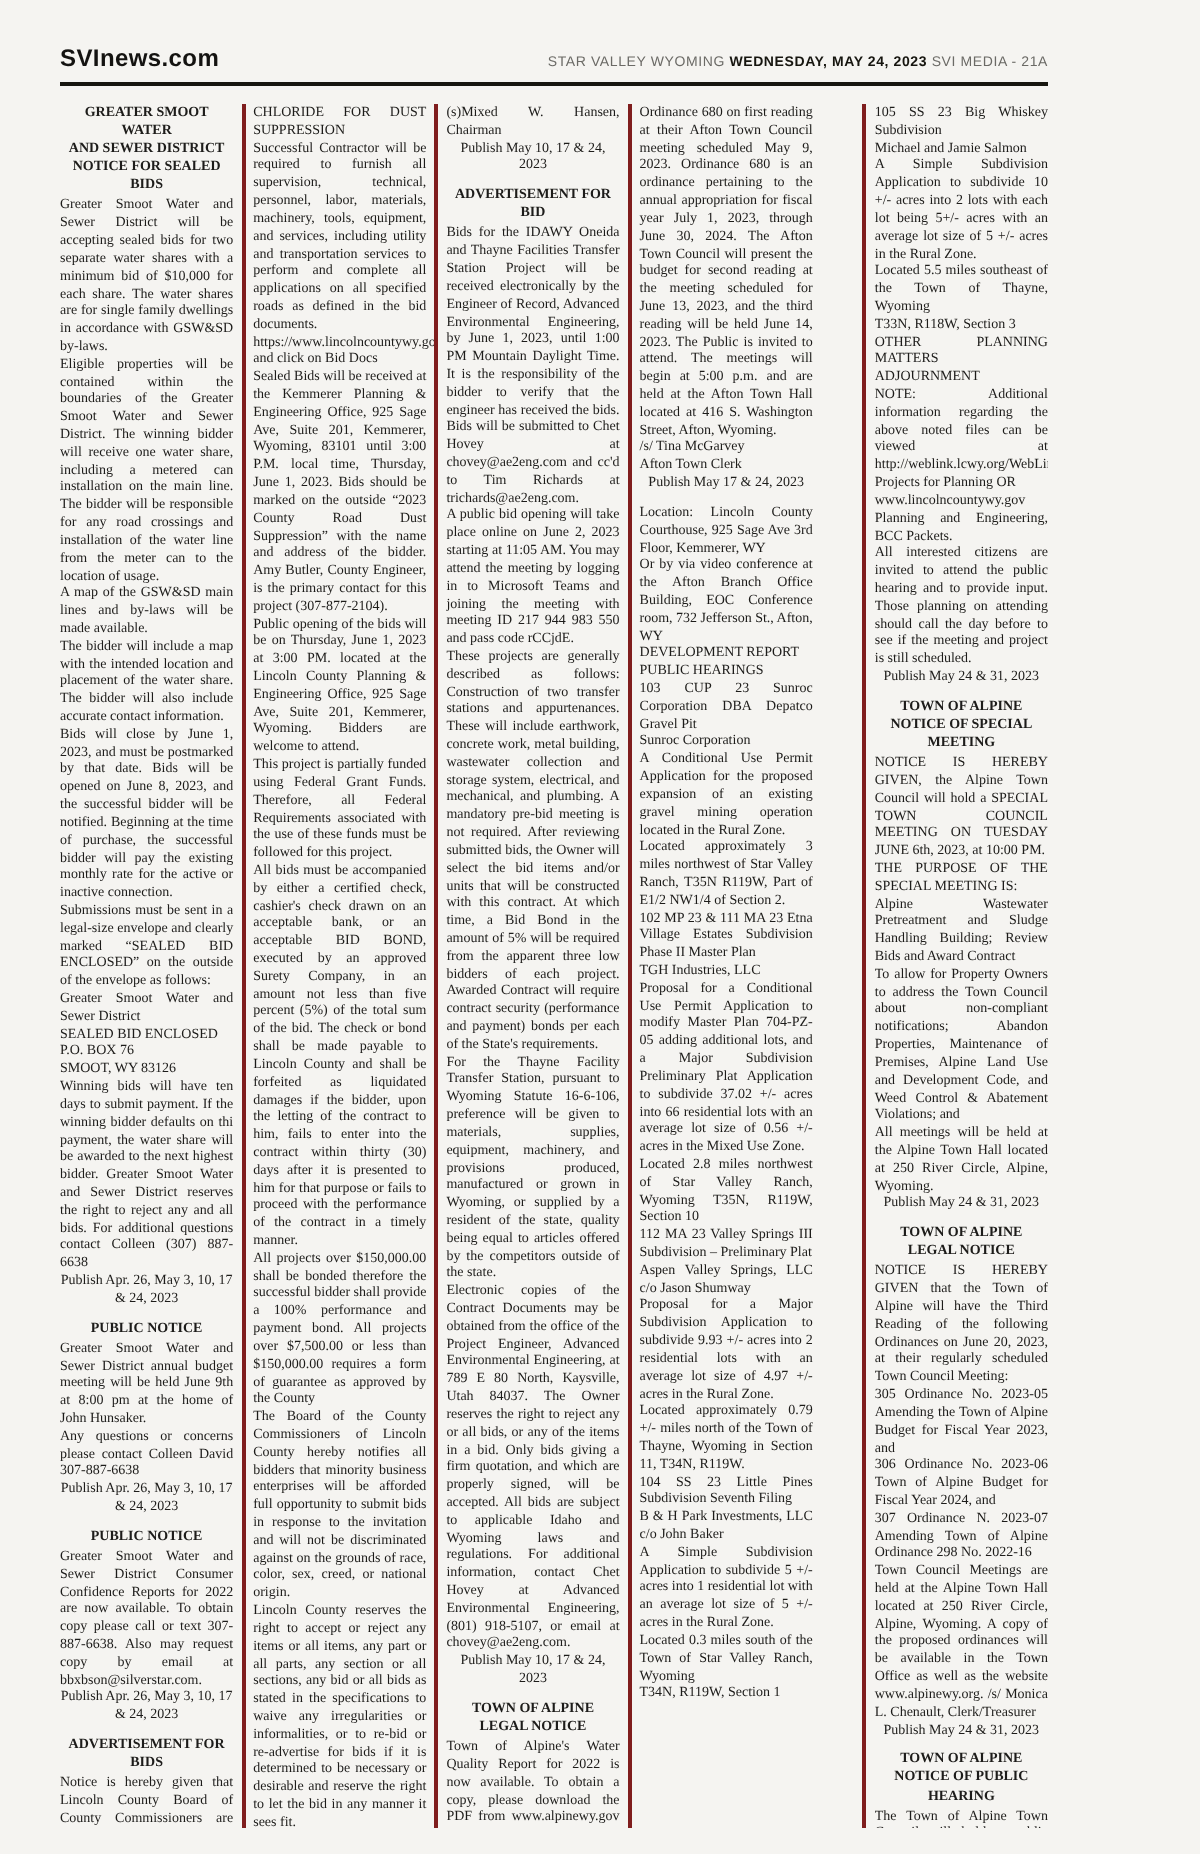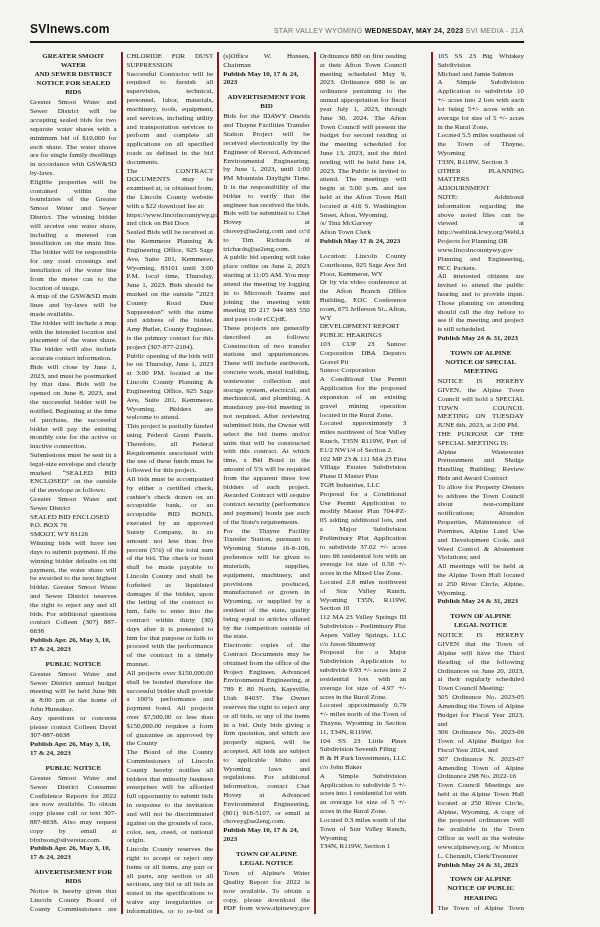--- a/index.html
+++ b/index.html
@@ -27,21 +27,21 @@
   .col:first-child { padding-left:0; }
   .col:last-child { padding-right:0;margin-left:21px; }
   .col + .col { border-left:2px solid #7f1d1d; }
   .blk { margin:0; }
   .blk.para { text-align:justify; }
   .blk.heading {
     font-weight:bold; text-align:center; white-space:pre-line;
     margin:6px 0 1px 0; line-height:1.3;
   }
   .blk.heading:first-child { margin-top:0; }
-  .blk.publish { font-weight:bold; text-align:left; margin:0 0 6px 0; }
+  .blk.publish { font-weight:normal; text-align:center; margin:0 0 6px 0; }
 </style>
 </head>
 <body>
 
 <div class="page">
   <div class="masthead">
     <span class="site-name">SVInews.com</span>
     <span class="dateline">
       <span>STAR VALLEY WYOMING</span>
       <span class="date-bold">WEDNESDAY, MAY 24, 2023</span>
@@ -74,33 +74,32 @@
         <div class="blk para">Greater Smoot Water and Sewer District Consumer Confidence Reports for 2022 are now available. To obtain copy please call or text 307-887-6638. Also may request copy by email at bbxbson@silverstar.com.</div>
         <div class="blk publish">Publish Apr. 26, May 3, 10, 17 &amp; 24, 2023</div>
         <div class="blk heading">ADVERTISEMENT FOR BIDS</div>
         <div class="blk para">Notice is hereby given that Lincoln County Board of County Commissioners are requesting bids for the</div>
         <div class="blk para">2023 County Road Dust Suppression consisting of the following items:</div>
         <div class="blk para">1,800 TONS OF MAGNESIUM</div>
       </div>
       <div class="col">
         <div class="blk para">CHLORIDE FOR DUST SUPPRESSION</div>
         <div class="blk para">Successful Contractor will be required to furnish all supervision, technical, personnel, labor, materials, machinery, tools, equipment, and services, including utility and transportation services to perform and complete all applications on all specified roads as defined in the bid documents.</div>
-        <div class="blk para">The CONTRACT DOCUMENTS may be examined at, or obtained from, the Lincoln County website with a $22 download fee at:</div>
         <div class="blk para">https://www.lincolncountywy.gov/government/planning_engineering/index.php and click on Bid Docs</div>
         <div class="blk para">Sealed Bids will be received at the Kemmerer Planning &amp; Engineering Office, 925 Sage Ave, Suite 201, Kemmerer, Wyoming, 83101 until 3:00 P.M. local time, Thursday, June 1, 2023. Bids should be marked on the outside “2023 County Road Dust Suppression” with the name and address of the bidder. Amy Butler, County Engineer, is the primary contact for this project (307-877-2104).</div>
         <div class="blk para">Public opening of the bids will be on Thursday, June 1, 2023 at 3:00 PM. located at the Lincoln County Planning &amp; Engineering Office, 925 Sage Ave, Suite 201, Kemmerer, Wyoming. Bidders are welcome to attend.</div>
         <div class="blk para">This project is partially funded using Federal Grant Funds. Therefore, all Federal Requirements associated with the use of these funds must be followed for this project.</div>
         <div class="blk para">All bids must be accompanied by either a certified check, cashier's check drawn on an acceptable bank, or an acceptable BID BOND, executed by an approved Surety Company, in an amount not less than five percent (5%) of the total sum of the bid. The check or bond shall be made payable to Lincoln County and shall be forfeited as liquidated damages if the bidder, upon the letting of the contract to him, fails to enter into the contract within thirty (30) days after it is presented to him for that purpose or fails to proceed with the performance of the contract in a timely manner.</div>
         <div class="blk para">All projects over $150,000.00 shall be bonded therefore the successful bidder shall provide a 100% performance and payment bond. All projects over $7,500.00 or less than $150,000.00 requires a form of guarantee as approved by the County</div>
         <div class="blk para">The Board of the County Commissioners of Lincoln County hereby notifies all bidders that minority business enterprises will be afforded full opportunity to submit bids in response to the invitation and will not be discriminated against on the grounds of race, color, sex, creed, or national origin.</div>
         <div class="blk para">Lincoln County reserves the right to accept or reject any items or all items, any part or all parts, any section or all sections, any bid or all bids as stated in the specifications to waive any irregularities or informalities, or to re-bid or re-advertise for bids if it is determined to be necessary or desirable and reserve the right to let the bid in any manner it sees fit.</div>
         <div class="blk para">LINCOLN COUNTY, WYOMING</div>
       </div>
       <div class="col">
-        <div class="blk para">(s)Office W. Hansen, Chairman</div>
+        <div class="blk para">(s)Mixed W. Hansen, Chairman</div>
         <div class="blk publish">Publish May 10, 17 &amp; 24, 2023</div>
         <div class="blk heading">ADVERTISEMENT FOR BID</div>
         <div class="blk para">Bids for the IDAWY Oneida and Thayne Facilities Transfer Station Project will be received electronically by the Engineer of Record, Advanced Environmental Engineering, by June 1, 2023, until 1:00 PM Mountain Daylight Time. It is the responsibility of the bidder to verify that the engineer has received the bids. Bids will be submitted to Chet Hovey at chovey@ae2eng.com and cc'd to Tim Richards at trichards@ae2eng.com.</div>
         <div class="blk para">A public bid opening will take place online on June 2, 2023 starting at 11:05 AM. You may attend the meeting by logging in to Microsoft Teams and joining the meeting with meeting ID 217 944 983 550 and pass code rCCjdE.</div>
         <div class="blk para">These projects are generally described as follows: Construction of two transfer stations and appurtenances. These will include earthwork, concrete work, metal building, wastewater collection and storage system, electrical, and mechanical, and plumbing. A mandatory pre-bid meeting is not required. After reviewing submitted bids, the Owner will select the bid items and/or units that will be constructed with this contract. At which time, a Bid Bond in the amount of 5% will be required from the apparent three low bidders of each project. Awarded Contract will require contract security (performance and payment) bonds per each of the State's requirements.</div>
         <div class="blk para">For the Thayne Facility Transfer Station, pursuant to Wyoming Statute 16-6-106, preference will be given to materials, supplies, equipment, machinery, and provisions produced, manufactured or grown in Wyoming, or supplied by a resident of the state, quality being equal to articles offered by the competitors outside of the state.</div>
         <div class="blk para">Electronic copies of the Contract Documents may be obtained from the office of the Project Engineer, Advanced Environmental Engineering, at 789 E 80 North, Kaysville, Utah 84037. The Owner reserves the right to reject any or all bids, or any of the items in a bid. Only bids giving a firm quotation, and which are properly signed, will be accepted. All bids are subject to applicable Idaho and Wyoming laws and regulations. For additional information, contact Chet Hovey at Advanced Environmental Engineering, (801) 918-5107, or email at chovey@ae2eng.com.</div>
         <div class="blk publish">Publish May 10, 17 &amp; 24, 2023</div>
         <div class="blk heading">TOWN OF ALPINE
 LEGAL NOTICE</div>
@@ -110,21 +109,21 @@
 TOWN OF AFTON 2023/2024
 FISCAL YEAR BUDGET</div>
         <div class="blk para">The Afton Town Council passed</div>
       </div>
       <div class="col">
         <div class="blk para">Ordinance 680 on first reading at their Afton Town Council meeting scheduled May 9, 2023. Ordinance 680 is an ordinance pertaining to the annual appropriation for fiscal year July 1, 2023, through June 30, 2024. The Afton Town Council will present the budget for second reading at the meeting scheduled for June 13, 2023, and the third reading will be held June 14, 2023. The Public is invited to attend. The meetings will begin at 5:00 p.m. and are held at the Afton Town Hall located at 416 S. Washington Street, Afton, Wyoming.</div>
         <div class="blk para">/s/ Tina McGarvey</div>
         <div class="blk para">Afton Town Clerk</div>
         <div class="blk publish">Publish May 17 &amp; 24, 2023</div>
         <div class="blk para">Location: Lincoln County Courthouse, 925 Sage Ave 3rd Floor, Kemmerer, WY</div>
-        <div class="blk para">Or by via video conference at the Afton Branch Office Building, EOC Conference room, 675 Jefferson St., Afton, WY</div>
+        <div class="blk para">Or by via video conference at the Afton Branch Office Building, EOC Conference room, 732 Jefferson St., Afton, WY</div>
         <div class="blk para">DEVELOPMENT REPORT</div>
         <div class="blk para">PUBLIC HEARINGS</div>
         <div class="blk para">103 CUP 23 Sunroc Corporation DBA Depatco Gravel Pit</div>
         <div class="blk para">Sunroc Corporation</div>
         <div class="blk para">A Conditional Use Permit Application for the proposed expansion of an existing gravel mining operation located in the Rural Zone.</div>
         <div class="blk para">Located approximately 3 miles northwest of Star Valley Ranch, T35N R119W, Part of E1/2 NW1/4 of Section 2.</div>
         <div class="blk para">102 MP 23 &amp; 111 MA 23 Etna Village Estates Subdivision Phase II Master Plan</div>
         <div class="blk para">TGH Industries, LLC</div>
         <div class="blk para">Proposal for a Conditional Use Permit Application to modify Master Plan 704-PZ-05 adding additional lots, and a Major Subdivision Preliminary Plat Application to subdivide 37.02 +/- acres into 66 residential lots with an average lot size of 0.56 +/- acres in the Mixed Use Zone.</div>
         <div class="blk para">Located 2.8 miles northwest of Star Valley Ranch, Wyoming T35N, R119W, Section 10</div>
@@ -146,21 +145,21 @@
         <div class="blk para">T33N, R118W, Section 3</div>
         <div class="blk para">OTHER PLANNING MATTERS</div>
         <div class="blk para">ADJOURNMENT</div>
         <div class="blk para">NOTE: Additional information regarding the above noted files can be viewed at http://weblink.lcwy.org/WebLink8/Browse.aspx Projects for Planning OR</div>
         <div class="blk para">www.lincolncountywy.gov Planning and Engineering, BCC Packets.</div>
         <div class="blk para">All interested citizens are invited to attend the public hearing and to provide input. Those planning on attending should call the day before to see if the meeting and project is still scheduled.</div>
         <div class="blk publish">Publish May 24 &amp; 31, 2023</div>
         <div class="blk heading">TOWN OF ALPINE
 NOTICE OF SPECIAL
 MEETING</div>
-        <div class="blk para">NOTICE IS HEREBY GIVEN, the Alpine Town Council will hold a SPECIAL TOWN COUNCIL MEETING ON TUESDAY JUNE 6th, 2023, at 2:00 PM.</div>
+        <div class="blk para">NOTICE IS HEREBY GIVEN, the Alpine Town Council will hold a SPECIAL TOWN COUNCIL MEETING ON TUESDAY JUNE 6th, 2023, at 10:00 PM.</div>
         <div class="blk para">THE PURPOSE OF THE SPECIAL MEETING IS:</div>
         <div class="blk para">Alpine Wastewater Pretreatment and Sludge Handling Building; Review Bids and Award Contract</div>
         <div class="blk para">To allow for Property Owners to address the Town Council about non-compliant notifications; Abandon Properties, Maintenance of Premises, Alpine Land Use and Development Code, and Weed Control &amp; Abatement Violations; and</div>
         <div class="blk para">All meetings will be held at the Alpine Town Hall located at 250 River Circle, Alpine, Wyoming.</div>
         <div class="blk publish">Publish May 24 &amp; 31, 2023</div>
         <div class="blk heading">TOWN OF ALPINE
 LEGAL NOTICE</div>
         <div class="blk para">NOTICE IS HEREBY GIVEN that the Town of Alpine will have the Third Reading of the following Ordinances on June 20, 2023, at their regularly scheduled Town Council Meeting:</div>
         <div class="blk para">305 Ordinance No. 2023-05 Amending the Town of Alpine Budget for Fiscal Year 2023, and</div>
         <div class="blk para">306 Ordinance No. 2023-06 Town of Alpine Budget for Fiscal Year 2024, and</div>

